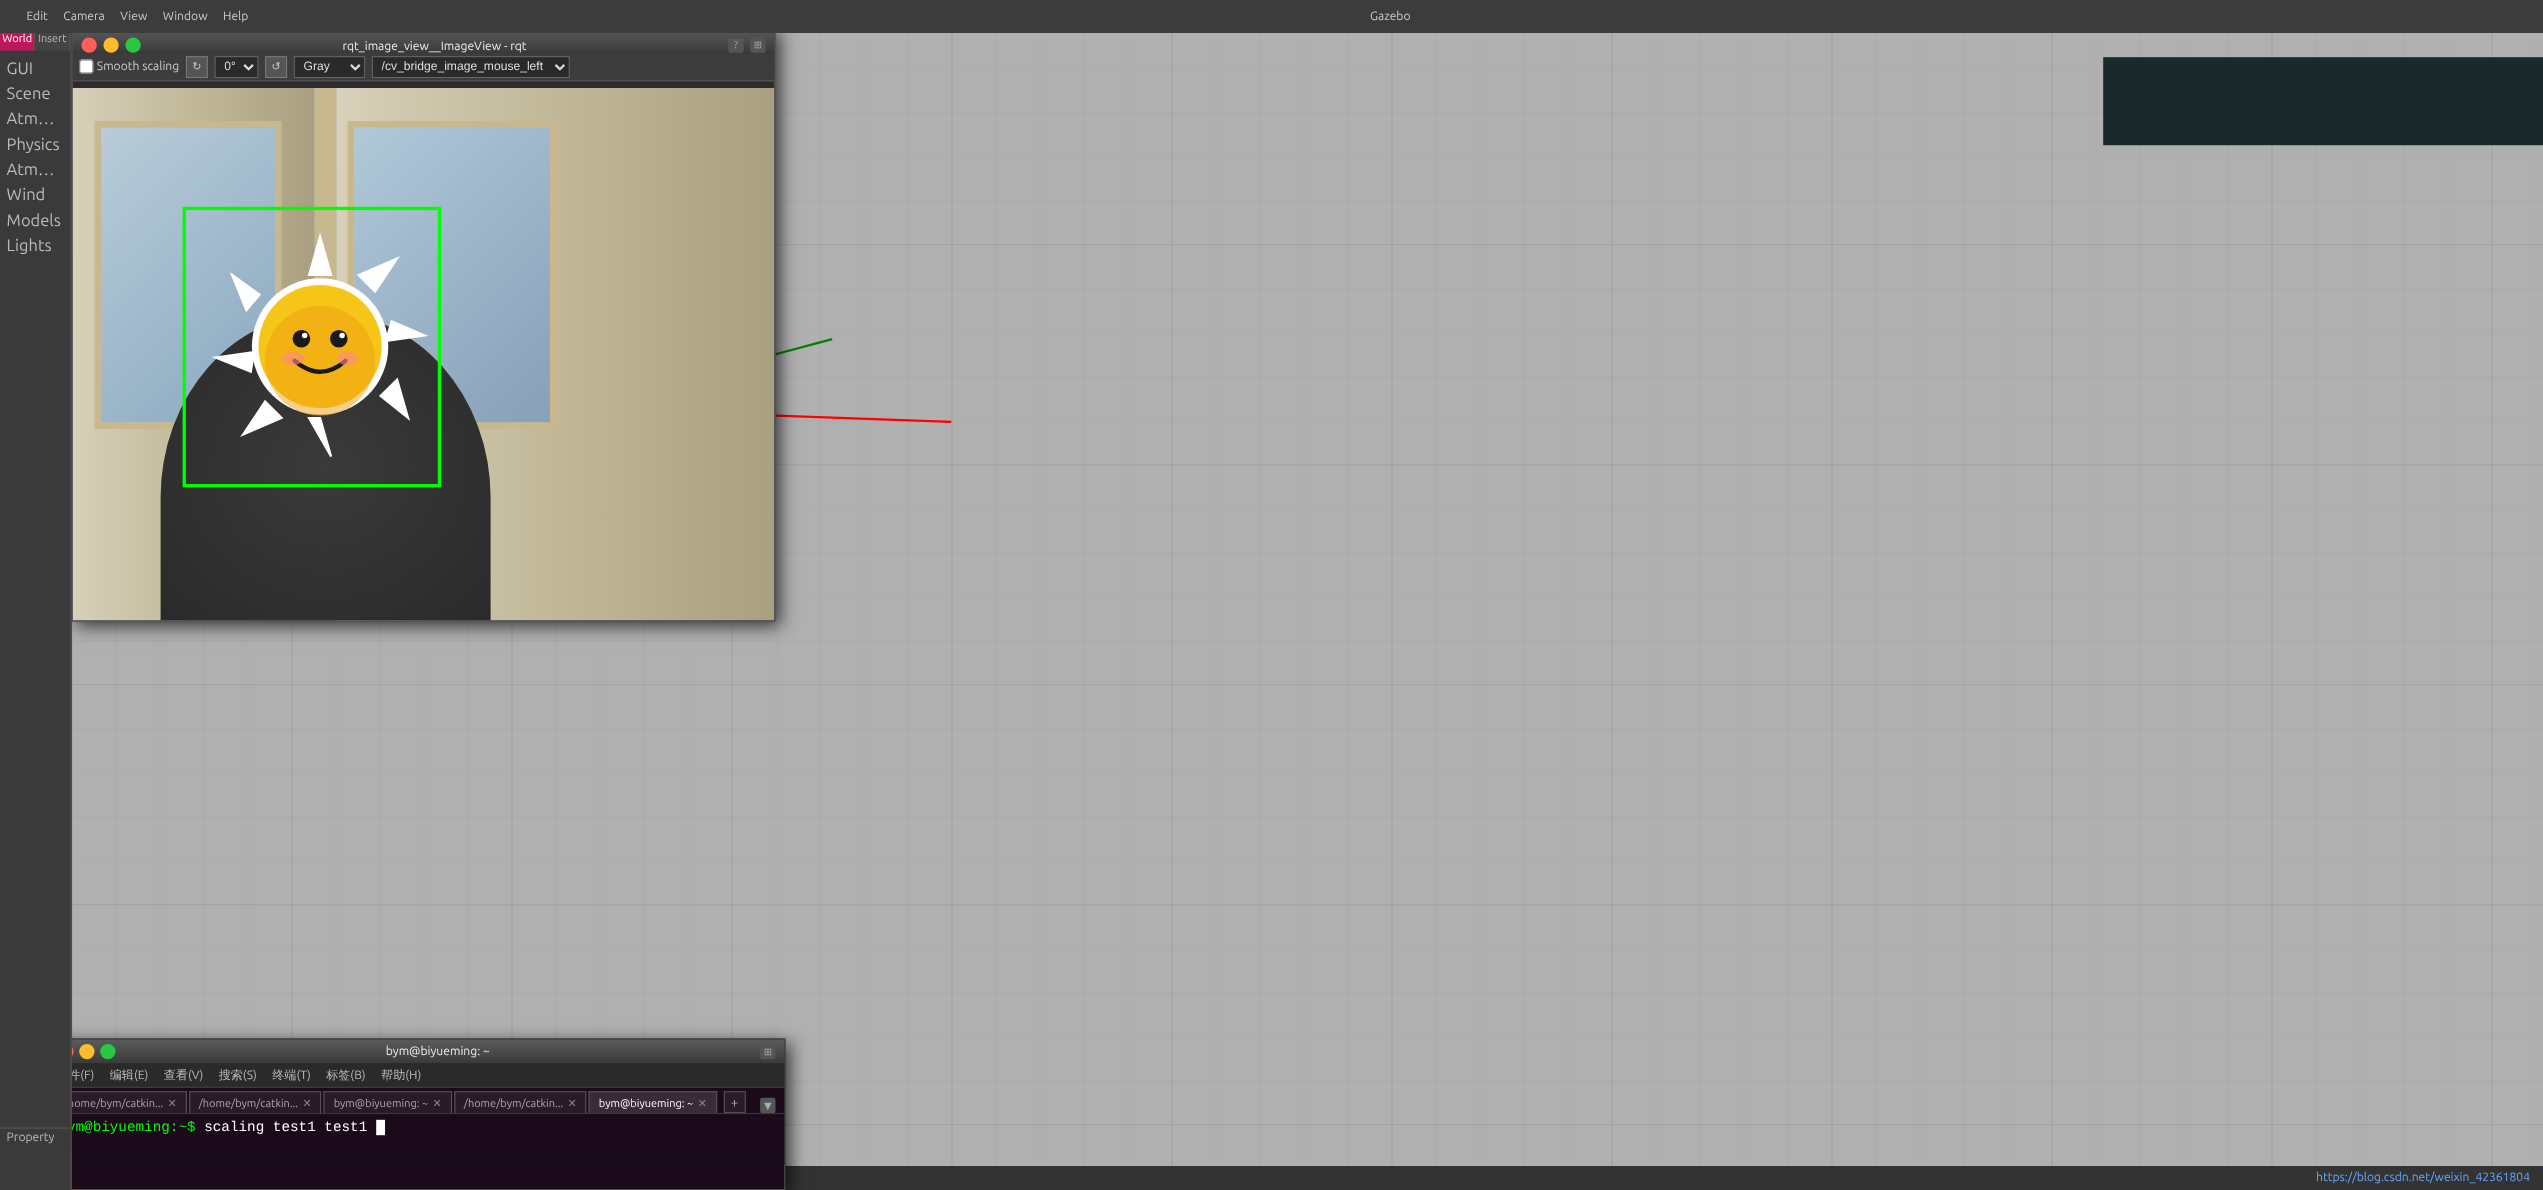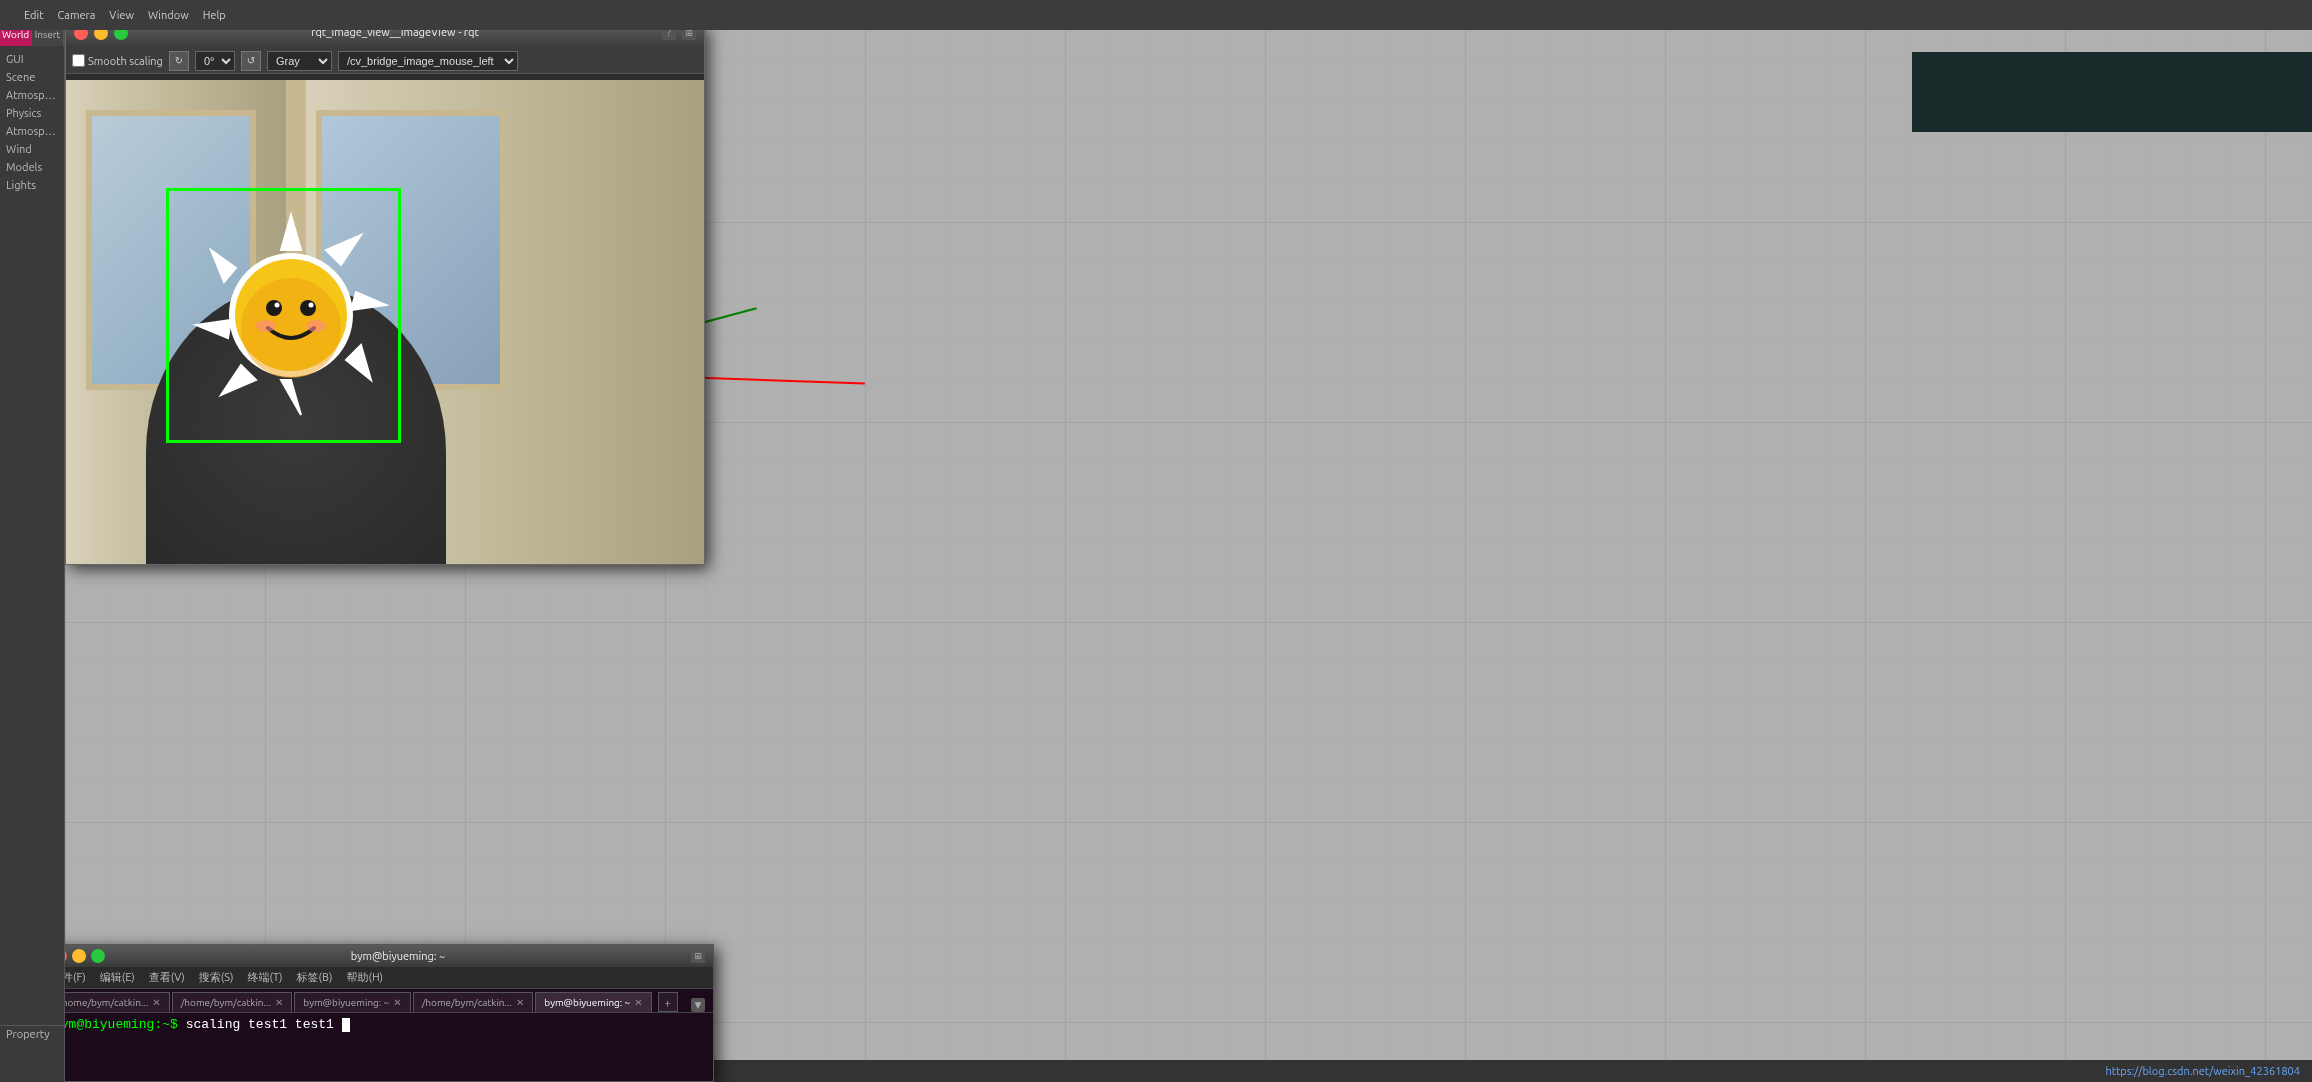--- a/index.html
+++ b/index.html
@@ -73,21 +73,21 @@
     }
     .sidebar-tab.active {
       background: #be185d;
       color: #fff;
     }
     #sidebar-items {
       padding: 4px 0;
     }
     .sidebar-item {
       color: #bbb;
-      font-size: 11px;
+      font-size: 15px;
       padding: 3px 6px;
       cursor: pointer;
       white-space: nowrap;
       overflow: hidden;
       text-overflow: ellipsis;
     }
     #property-label {
       position: absolute;
       bottom: 40px;
       left: 0;
@@ -253,21 +253,21 @@
       height: 540px;
       background: #2c2c2c;
       border: 1px solid #666;
       z-index: 30;
       box-shadow: 4px 4px 15px rgba(0,0,0,0.7);
     }
     #image-view-titlebar {
       height: 22px;
       background: linear-gradient(to bottom, #5a5a5a, #3a3a3a);
       display: flex;
-      align-items: flex-start;
+      align-items: flex-end;
       padding: 0 8px;
       gap: 6px;
     }
     #image-view-title {
       color: #eee;
       font-size: 11px;
       flex: 1;
       text-align: center;
     }
     .win-btn {
@@ -599,20 +599,21 @@
 <body>
 
 <div id="gazebo-window">
 
   <div id="gazebo-toolbar">
     <span>Edit</span>
     <span>Camera</span>
     <span>View</span>
     <span>Window</span>
     <span>Help</span>
+    <span id="gazebo-title">Gazebo</span>
   </div>
 
   <div id="left-sidebar">
     <div id="sidebar-tabs">
       <div class="sidebar-tab active">World</div>
       <div class="sidebar-tab">Insert</div>
     </div>
     <div id="sidebar-items">
       <div class="sidebar-item">GUI</div>
       <div class="sidebar-item">Scene</div>

